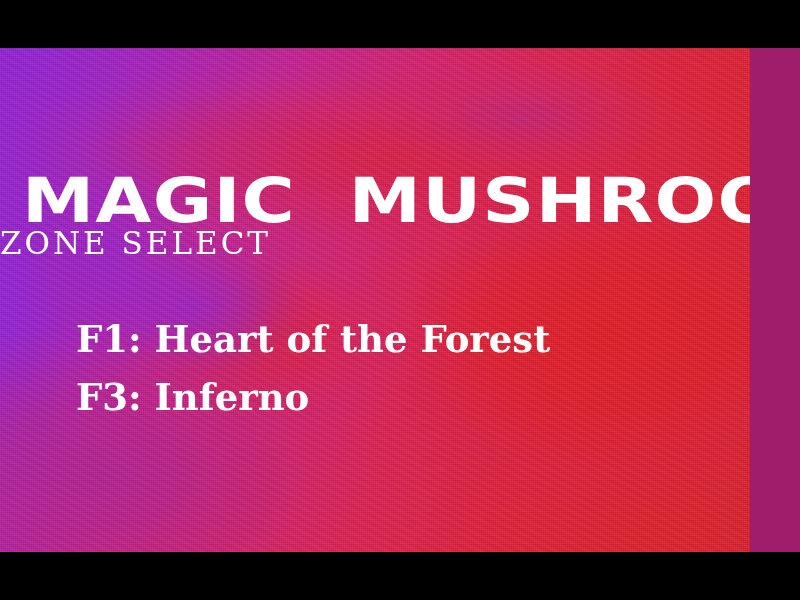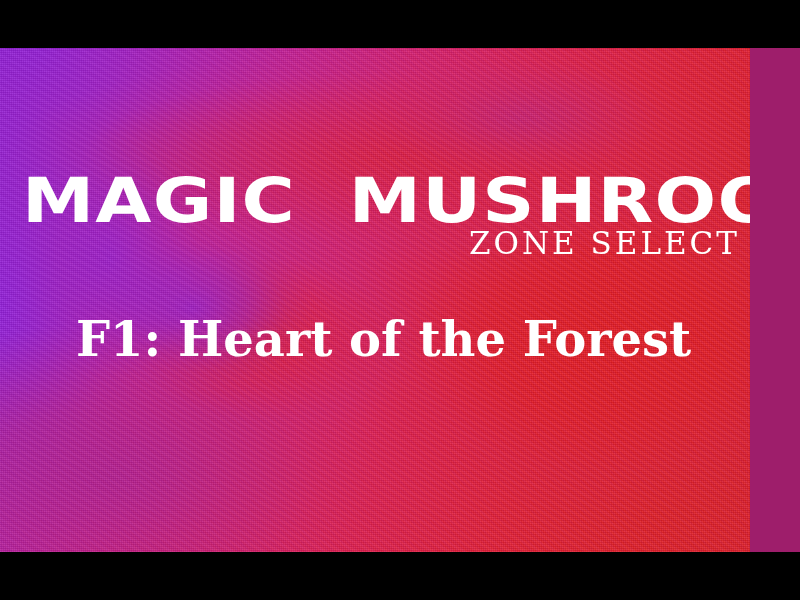--- a/index.html
+++ b/index.html
@@ -212,21 +212,21 @@
     transform-origin: left center;
     -webkit-font-smoothing: none;
     text-rendering: geometricPrecision;
   }
 
   #zone-select-label {
     position: absolute;
     left: 0;
     top: 180px;
     width: 740px;
-    text-align: right;
+    text-align: left;
     color: #FFFFFF;
     font-family: "DejaVu Serif", serif;
     font-weight: 400;
     font-size: 31px;
     line-height: 31px;
     letter-spacing: 3px;
   }
 
   #zone-list {
     position: absolute;
@@ -234,21 +234,21 @@
     top: 262px;
     margin: 0;
     padding: 0;
     list-style: none;
   }
 
   .zone-entry {
     color: #FFFFFF;
     font-family: "DejaVu Serif", serif;
     font-weight: 700;
-    font-size: 48px;
+    font-size: 37px;
     line-height: 58px;
     letter-spacing: 0px;
     white-space: pre;
   }
 </style>
 </head>
 <body>
 
 <div id="screen">
 
@@ -269,20 +269,21 @@
   <div id="side-band"></div>
 
   <div id="content">
 
     <div id="game-title">MAGIC  MUSHROOM</div>
 
     <div id="zone-select-label">ZONE SELECT</div>
 
     <ul id="zone-list">
       <li class="zone-entry">F1: Heart of the Forest</li>
+      <li class="zone-entry">F3: Inferno</li>
     </ul>
 
   </div>
 
   <div class="letterbox" id="letterbox-top"></div>
   <div class="letterbox" id="letterbox-bottom"></div>
 
 </div>
 
 </body></html>

